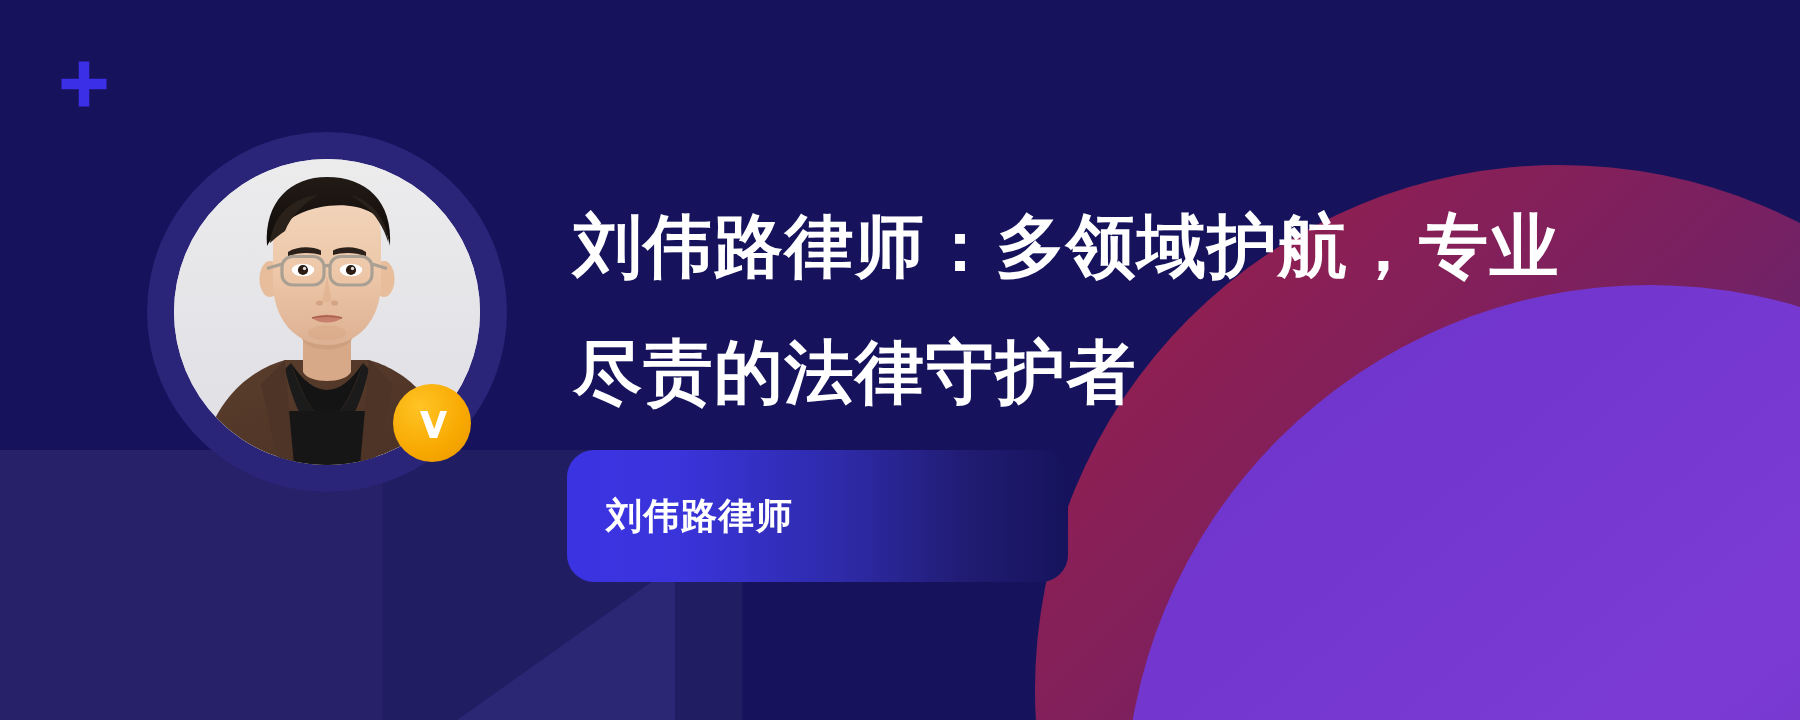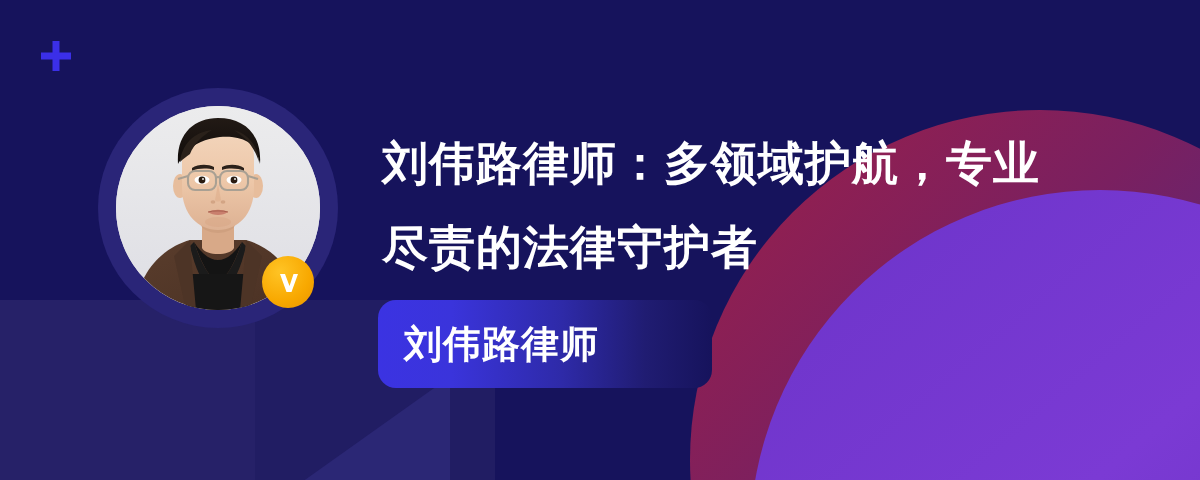--- a/index.html
+++ b/index.html
@@ -97,37 +97,36 @@
     position:absolute;
     left:382px; top:122px;
     width:700px;
     color:#ffffff;
     font-size:46px;
     font-weight:700;
     line-height:84px;
     letter-spacing:1px;
     white-space:pre-wrap;
     z-index:6;
-    font-family:Liberation Serif, serif;
   }
 
   
   .pill{
     position:absolute;
     left:378px; top:300px;
     width:334px; height:88px;
     border-radius:18px;
     background:linear-gradient(90deg,#3b33e2 0%,#3a34db 22%,#2e2aa8 55%,#201c72 80%,#16135c 100%);
     display:flex; align-items:center;
     padding-left:26px;
     z-index:4;
   }
   .pill-text{
     color:#ffffff;
-    font-size:38px;
+    font-size:24px;
     font-weight:700;
     letter-spacing:1px;
     white-space:nowrap;
   }
 </style>
 </head>
 <body>
 
 <div id="banner">
 

